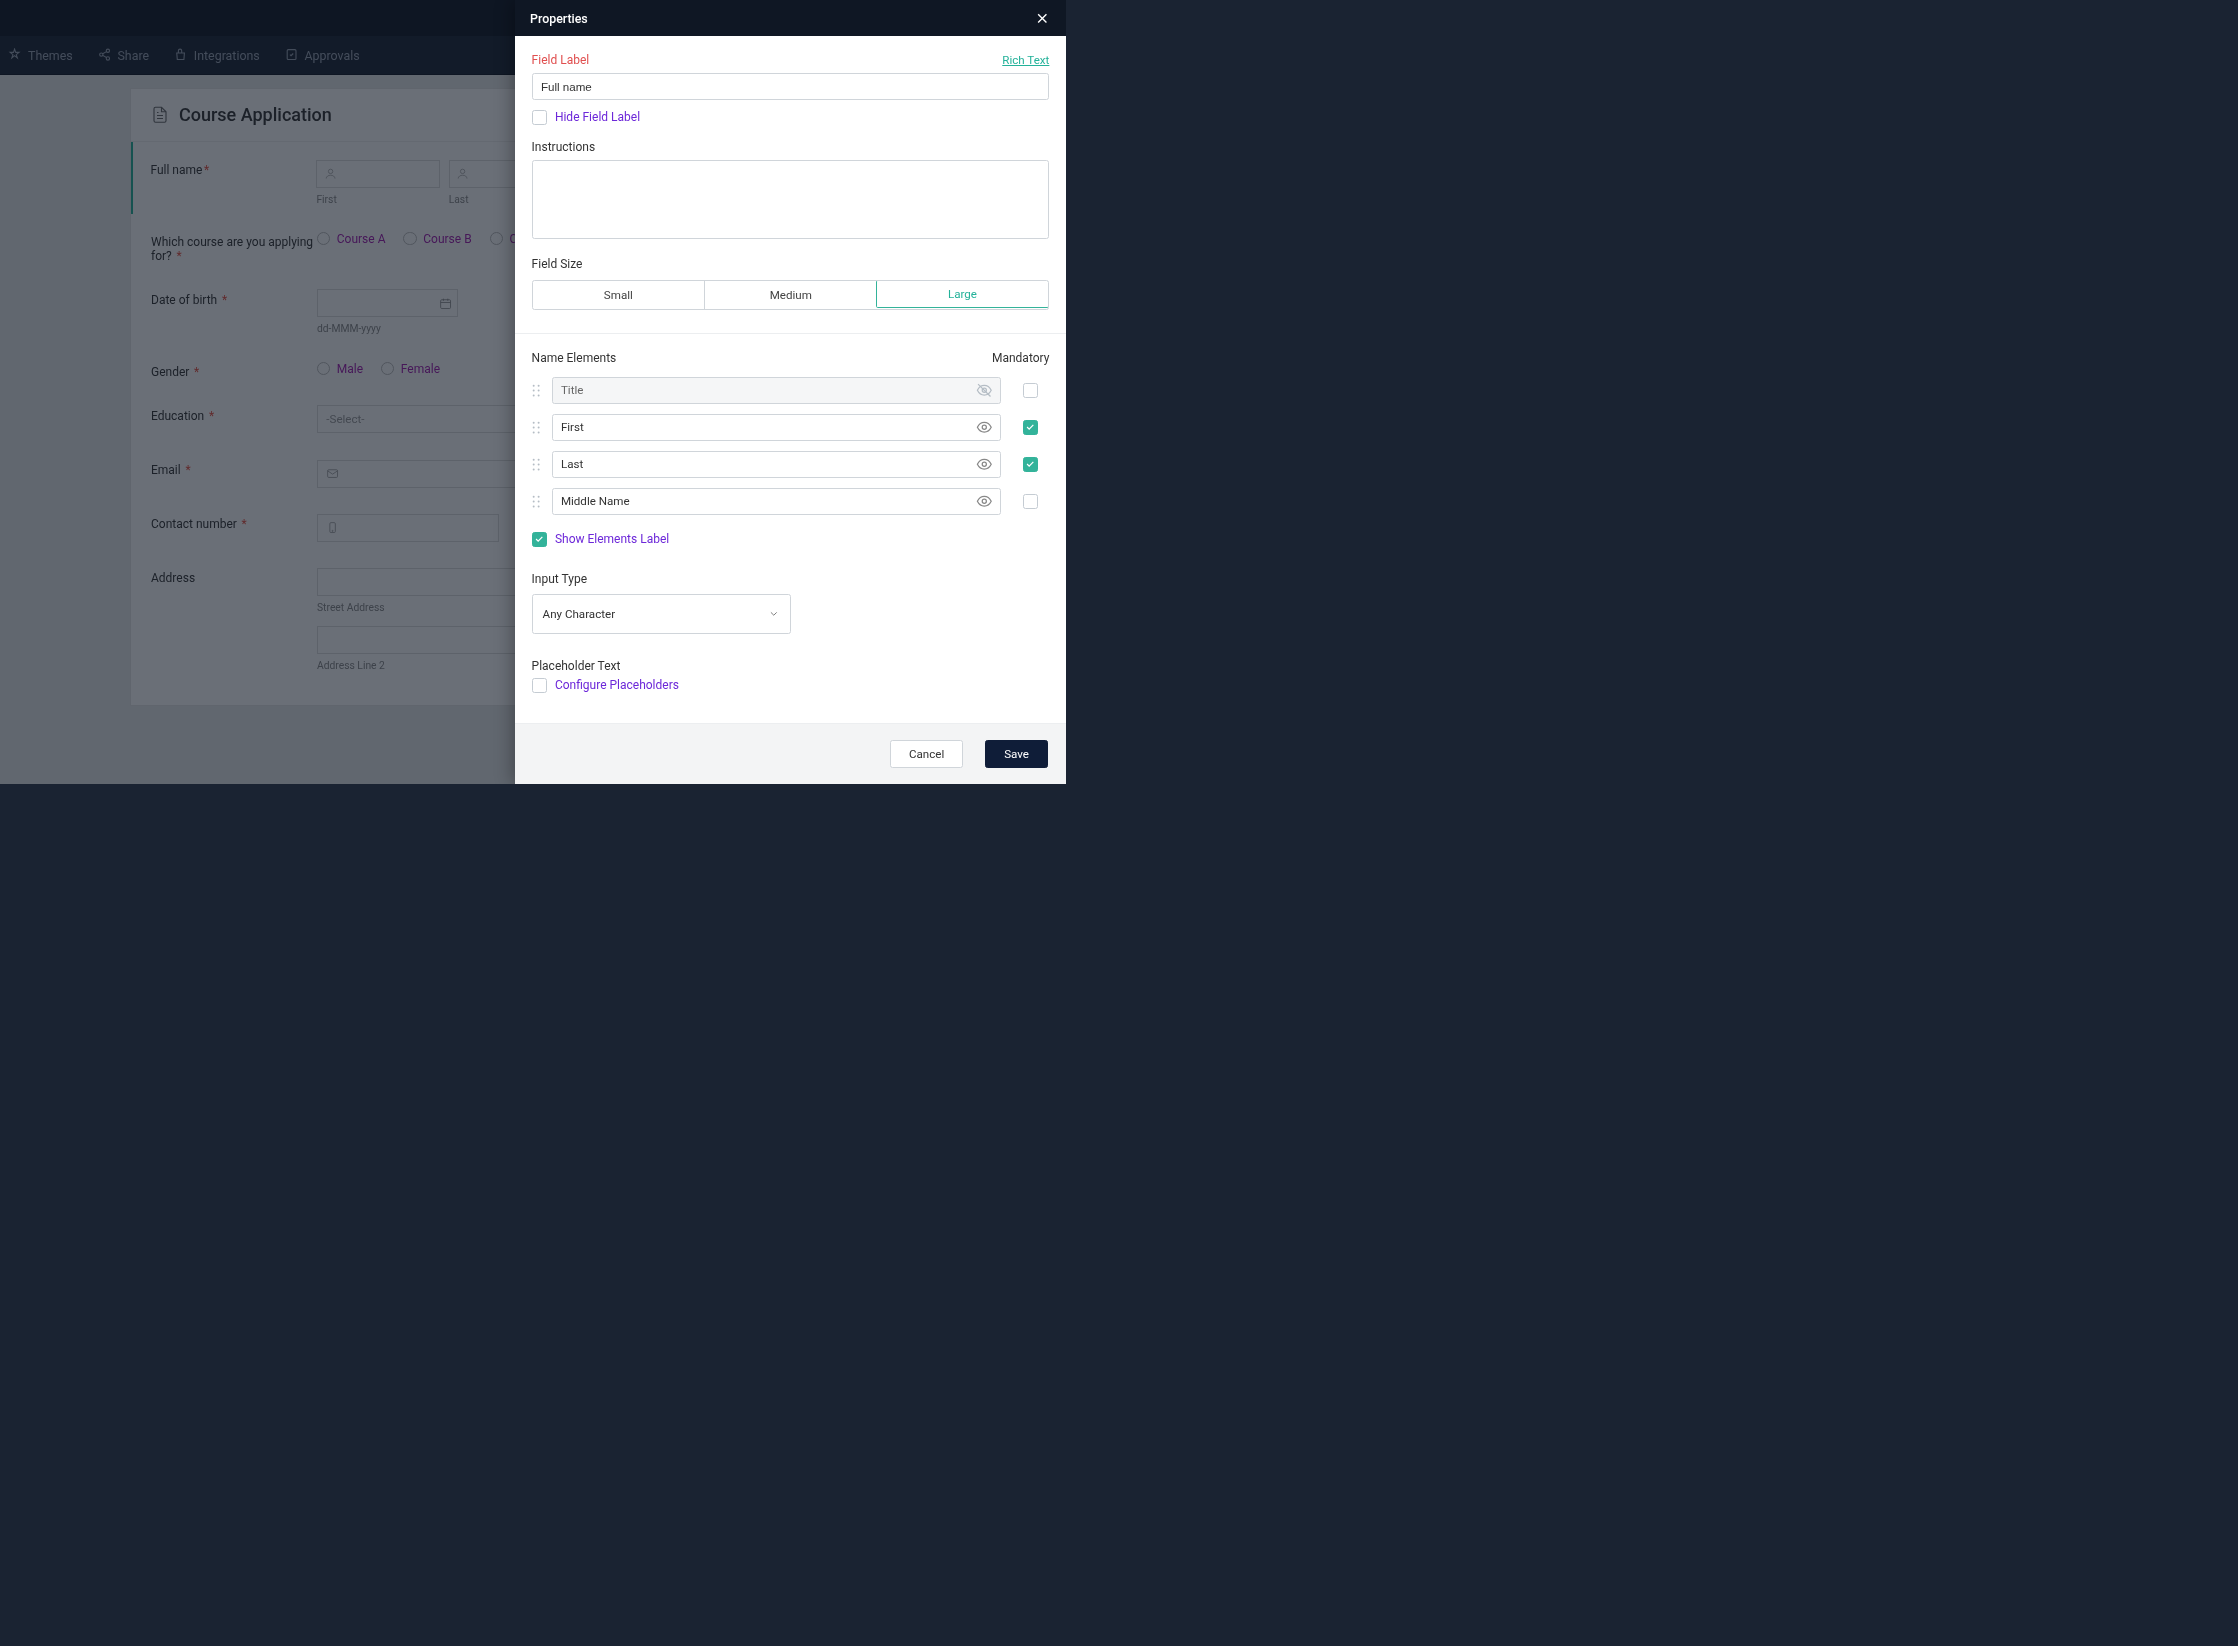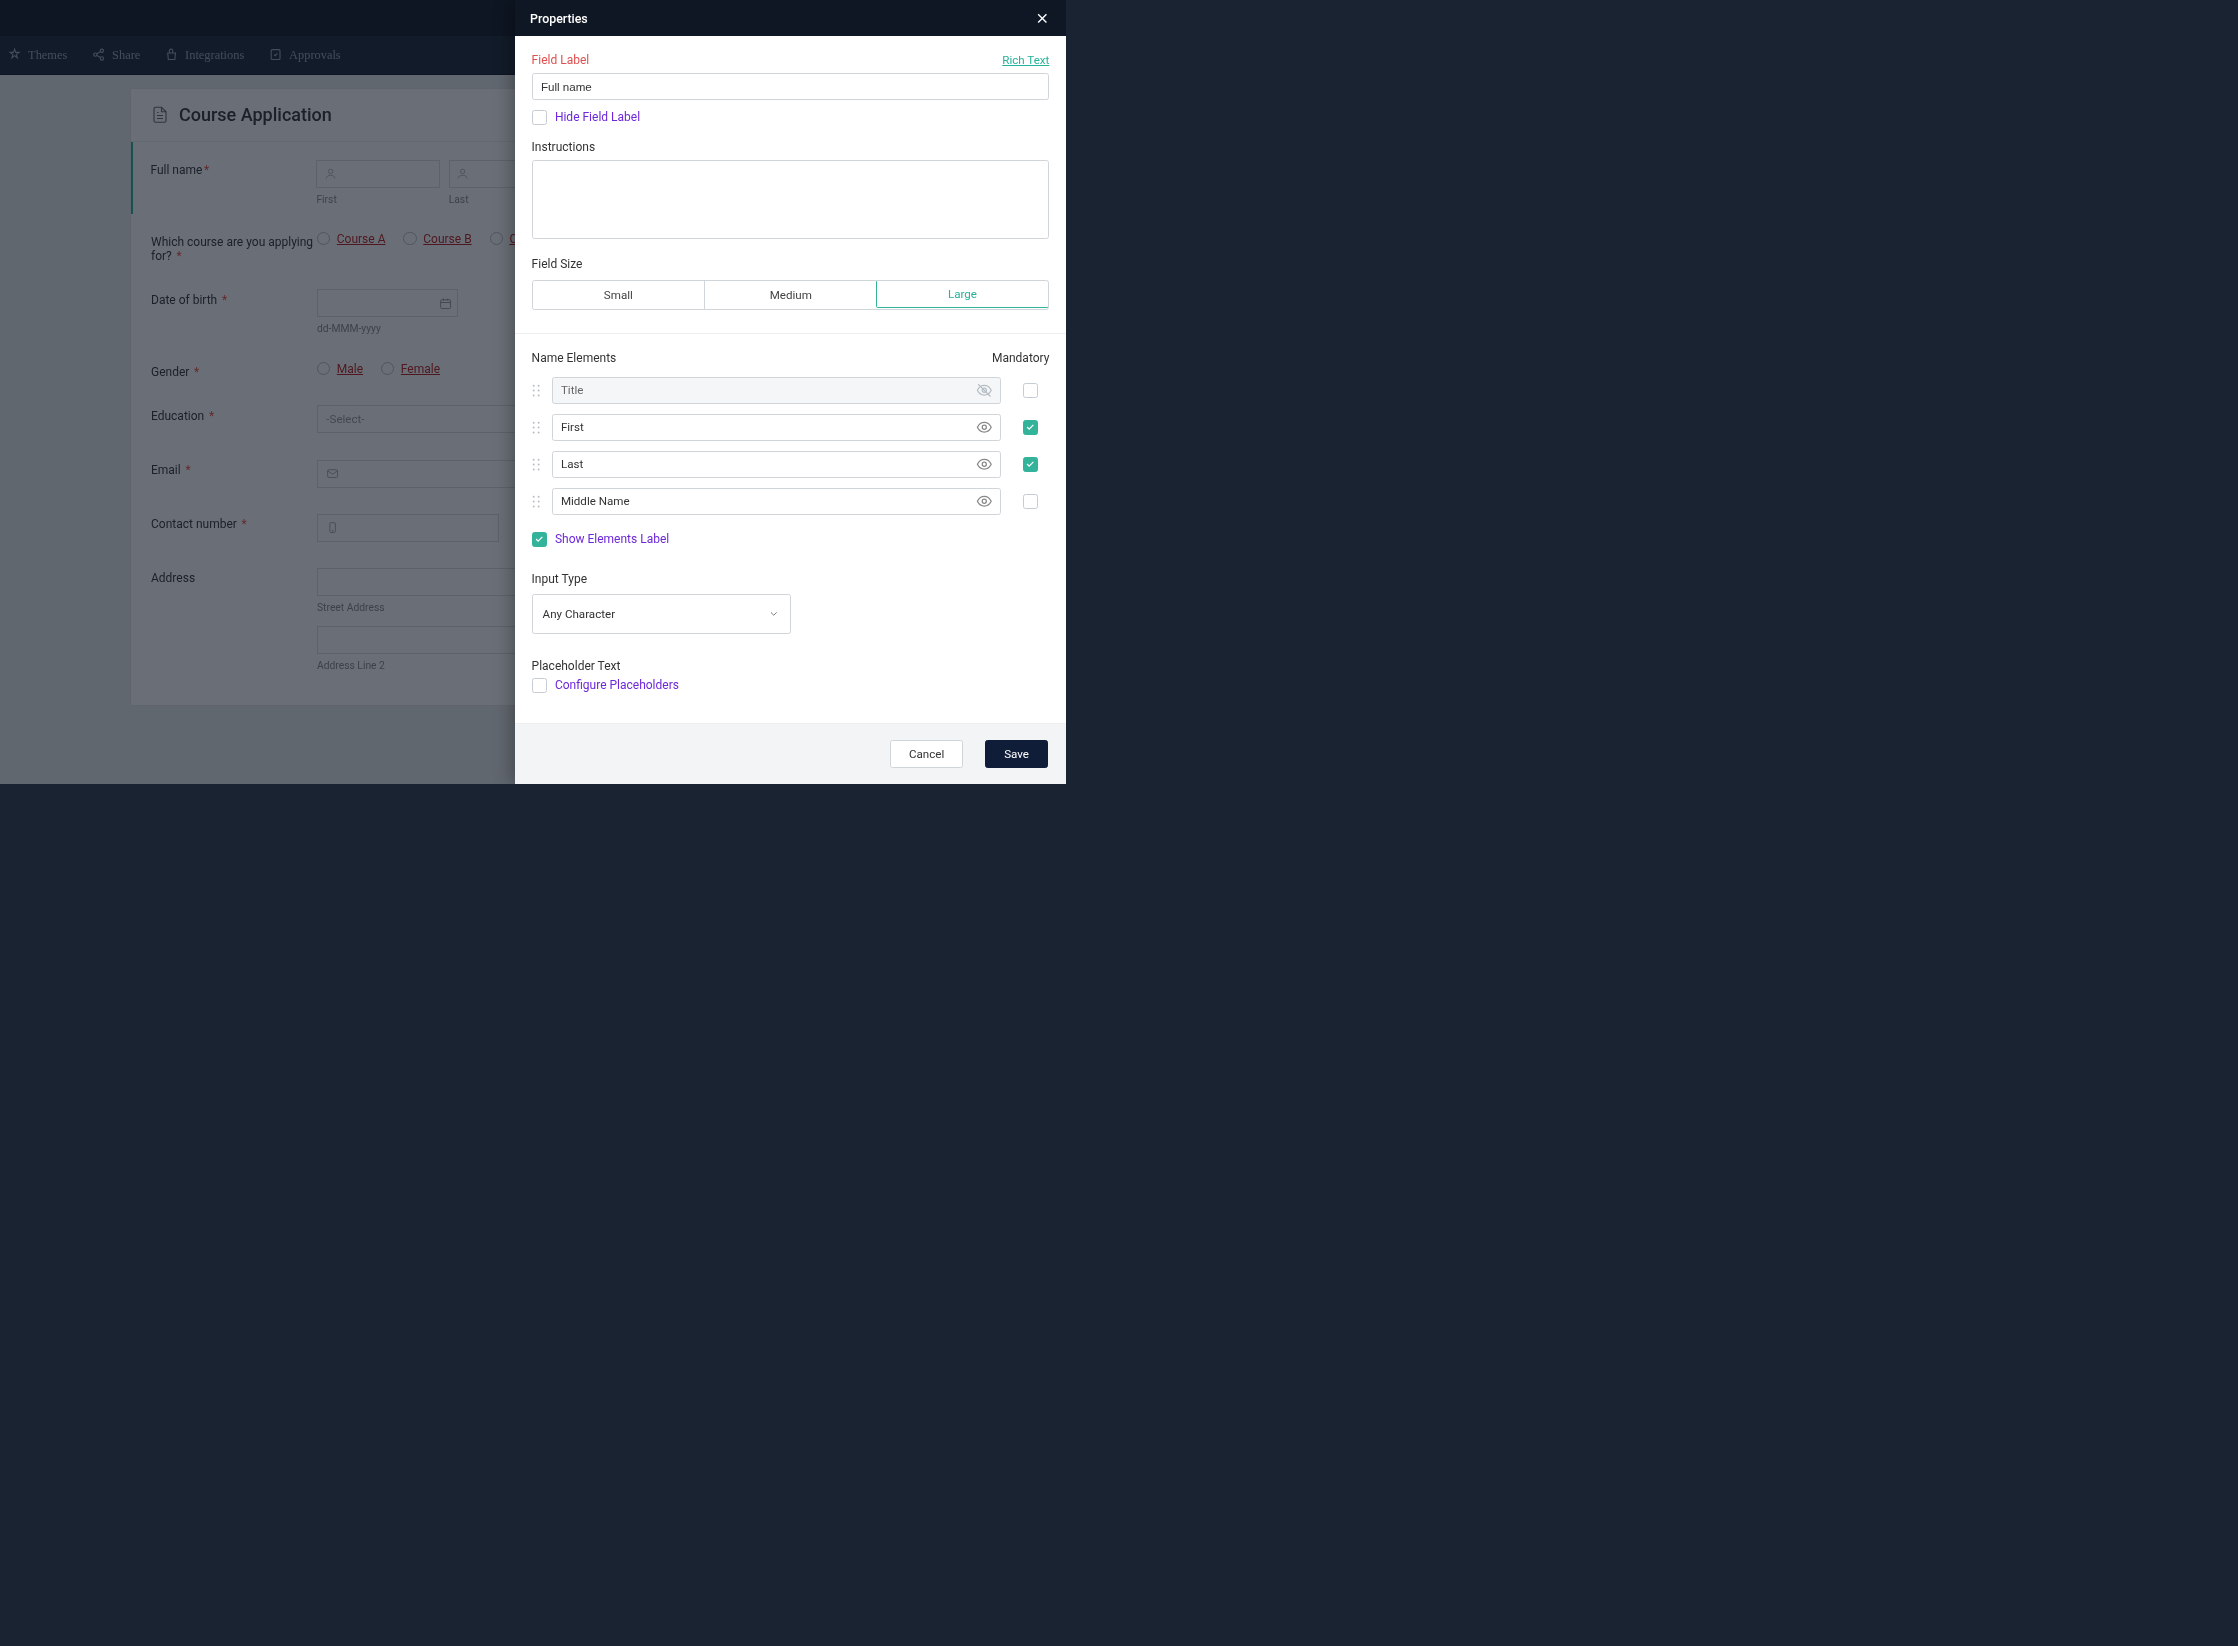--- a/index.html
+++ b/index.html
@@ -31,21 +31,20 @@
   align-items: center;
   gap: 25px;
   padding-left: 8.3px;
 }
 .topbar-item {
   display: flex;
   align-items: center;
   gap: 6.6px;
   color: #99a3b3;
   font-size: 12.4px;
-  font-family: Liberation Serif, serif;
 }
 .topbar-item svg { width: 13.2px; height: 13.2px; }
 
 .form-bg {
   position: absolute;
   top: 75px;
   left: 0;
   right: 0;
   bottom: 0;
   background: #e8e9eb;
@@ -100,21 +99,21 @@
   background: #fff;
   display: flex;
   align-items: center;
   padding: 0 6.6px;
   color: #aaa;
 }
 .name-input svg { width: 13.2px; height: 13.2px; color: #aaa; }
 .sublabel { font-size: 10.3px; color: #888; margin-top: 5px; }
 
 .radio-group { display: flex; gap: 18px; align-items: center; }
-.radio-item { display: flex; align-items: center; gap: 6.6px; font-size: 12px; color: #b91c1c; text-decoration: underline; }
+.radio-item { display: flex; align-items: center; gap: 6.6px; font-size: 12px; color: #a21caf; }
 .radio-circle { width: 13.2px; height: 13.2px; border: 1.2px solid #bbb; border-radius: 50%; }
 
 .date-input {
   width: 141px; height: 28px; border: 0.8px solid #ddd; display: flex;
   align-items: center; justify-content: flex-end; padding: 0 5px;
 }
 .date-input svg { width: 13.2px; height: 13.2px; color: #888; }
 
 .select-input {
   width: 290px; height: 28px; border: 0.8px solid #ddd; display: flex;

